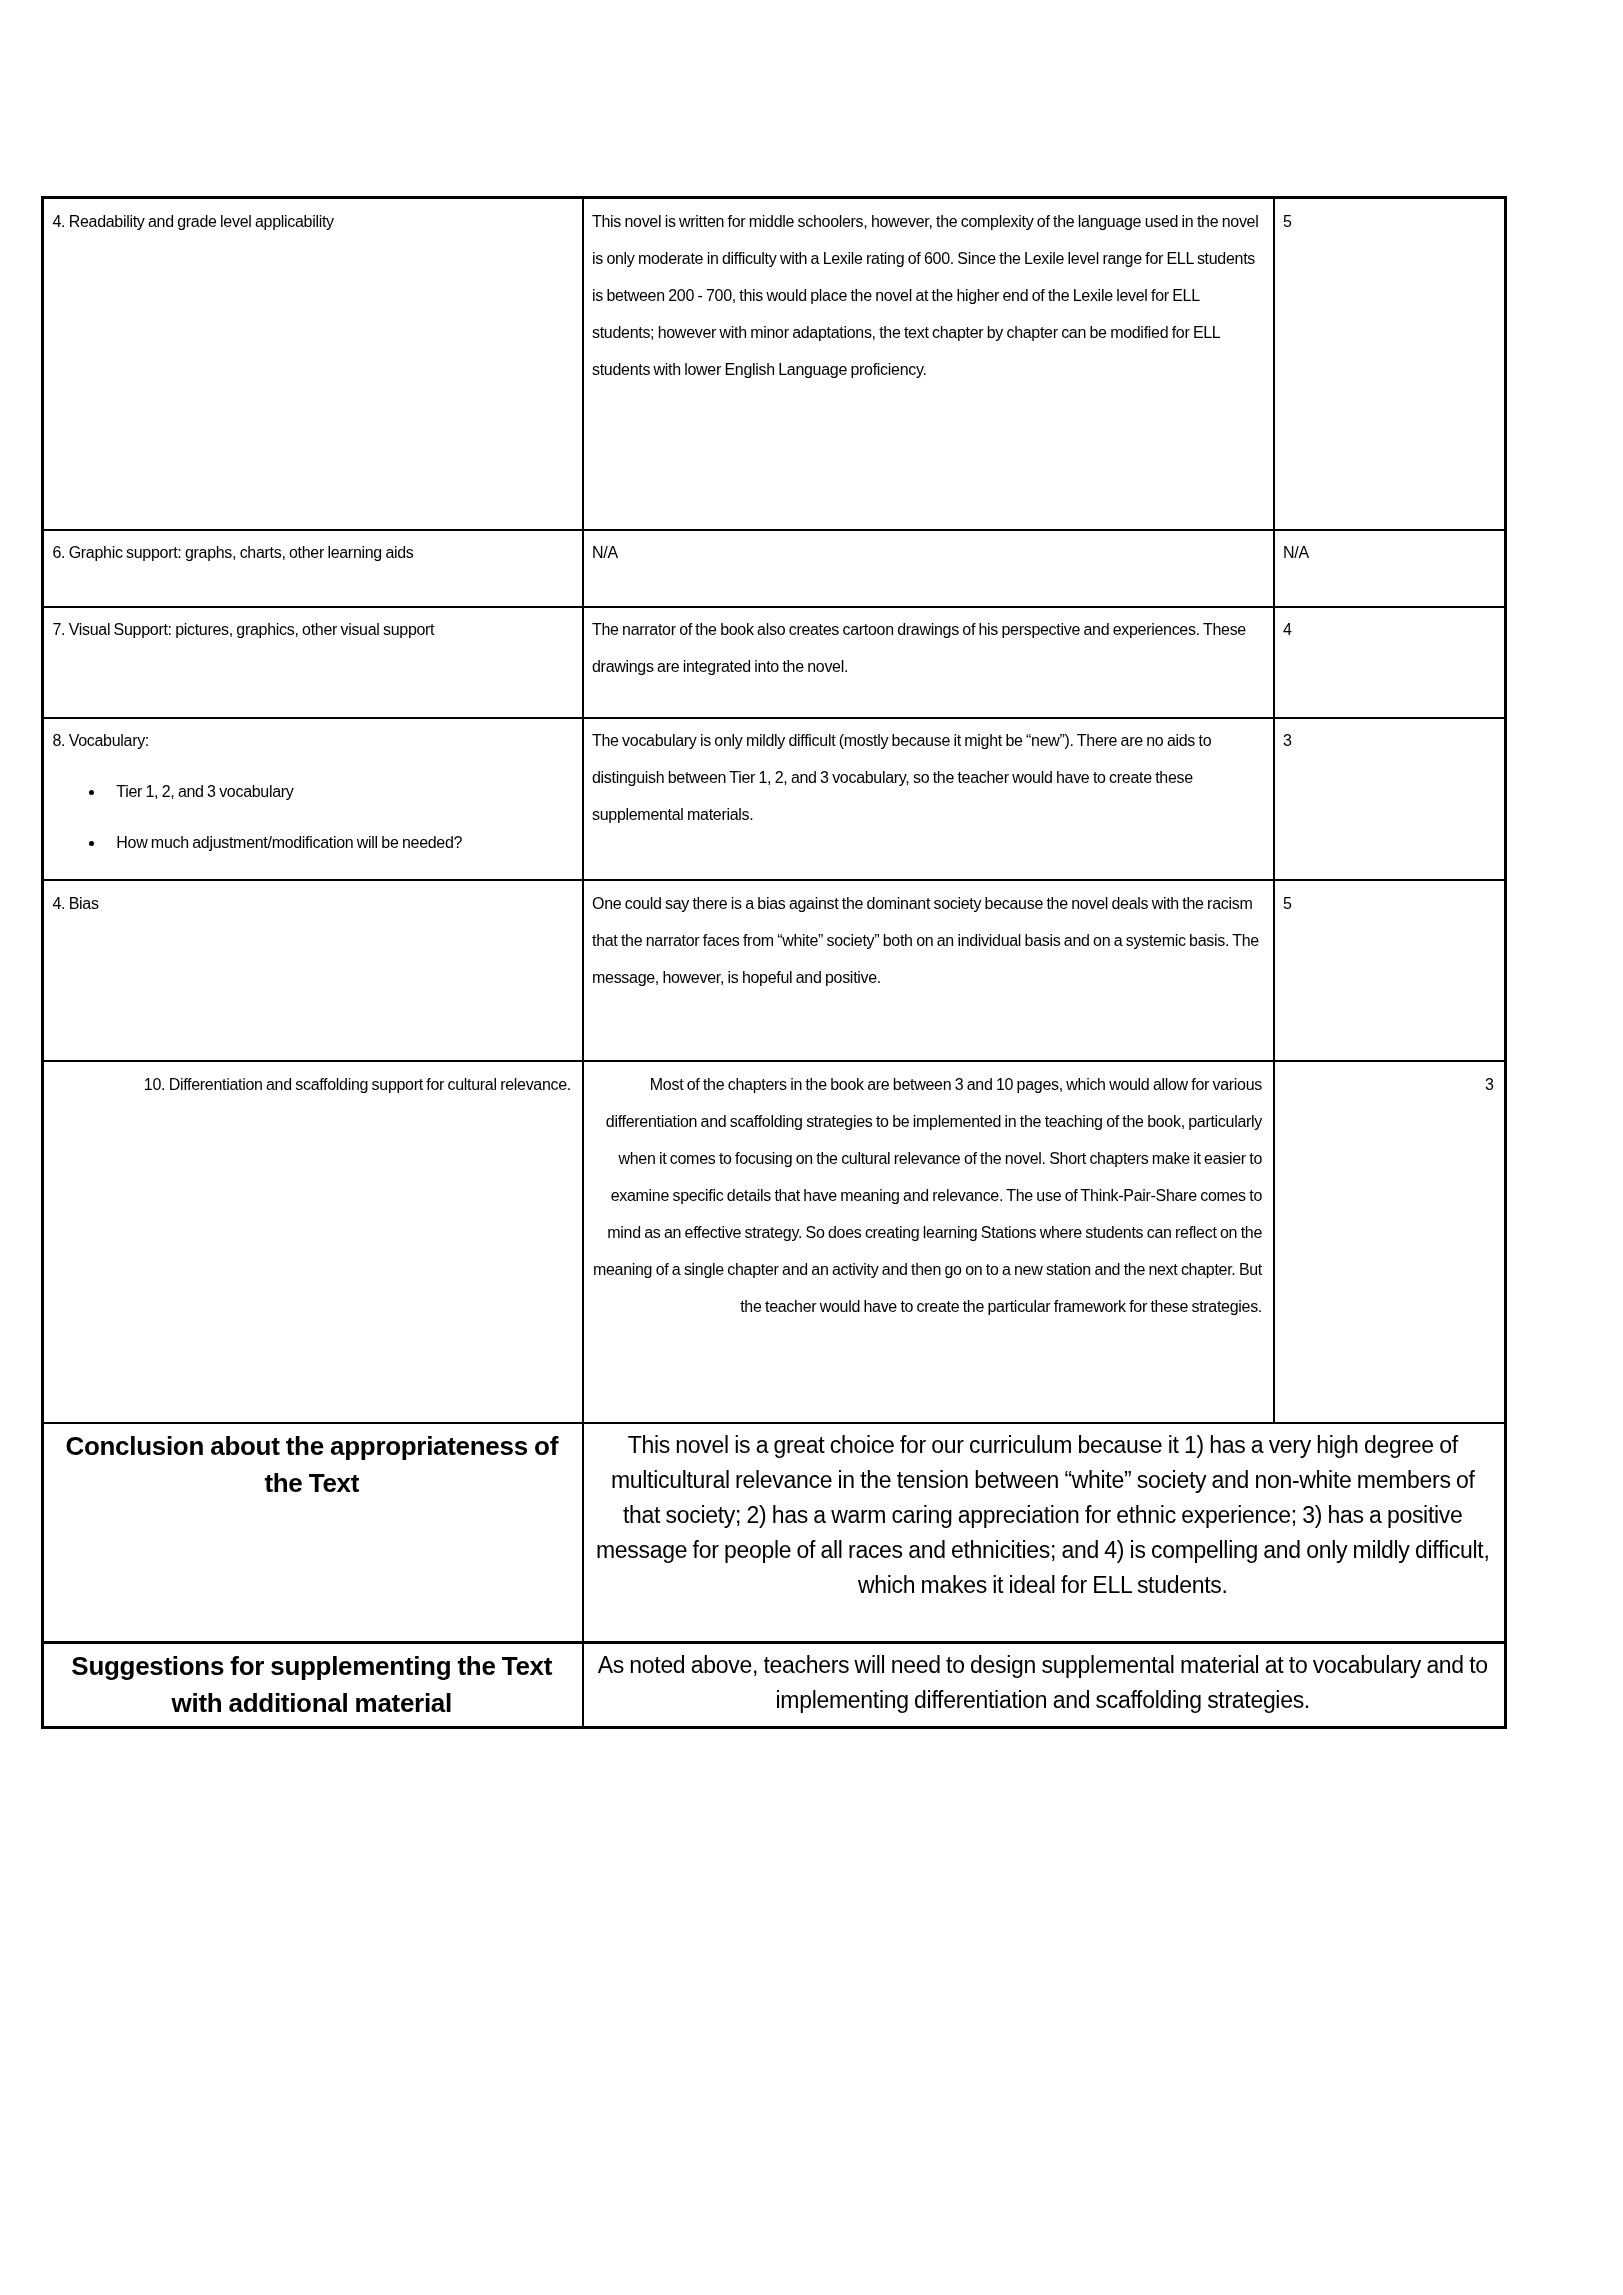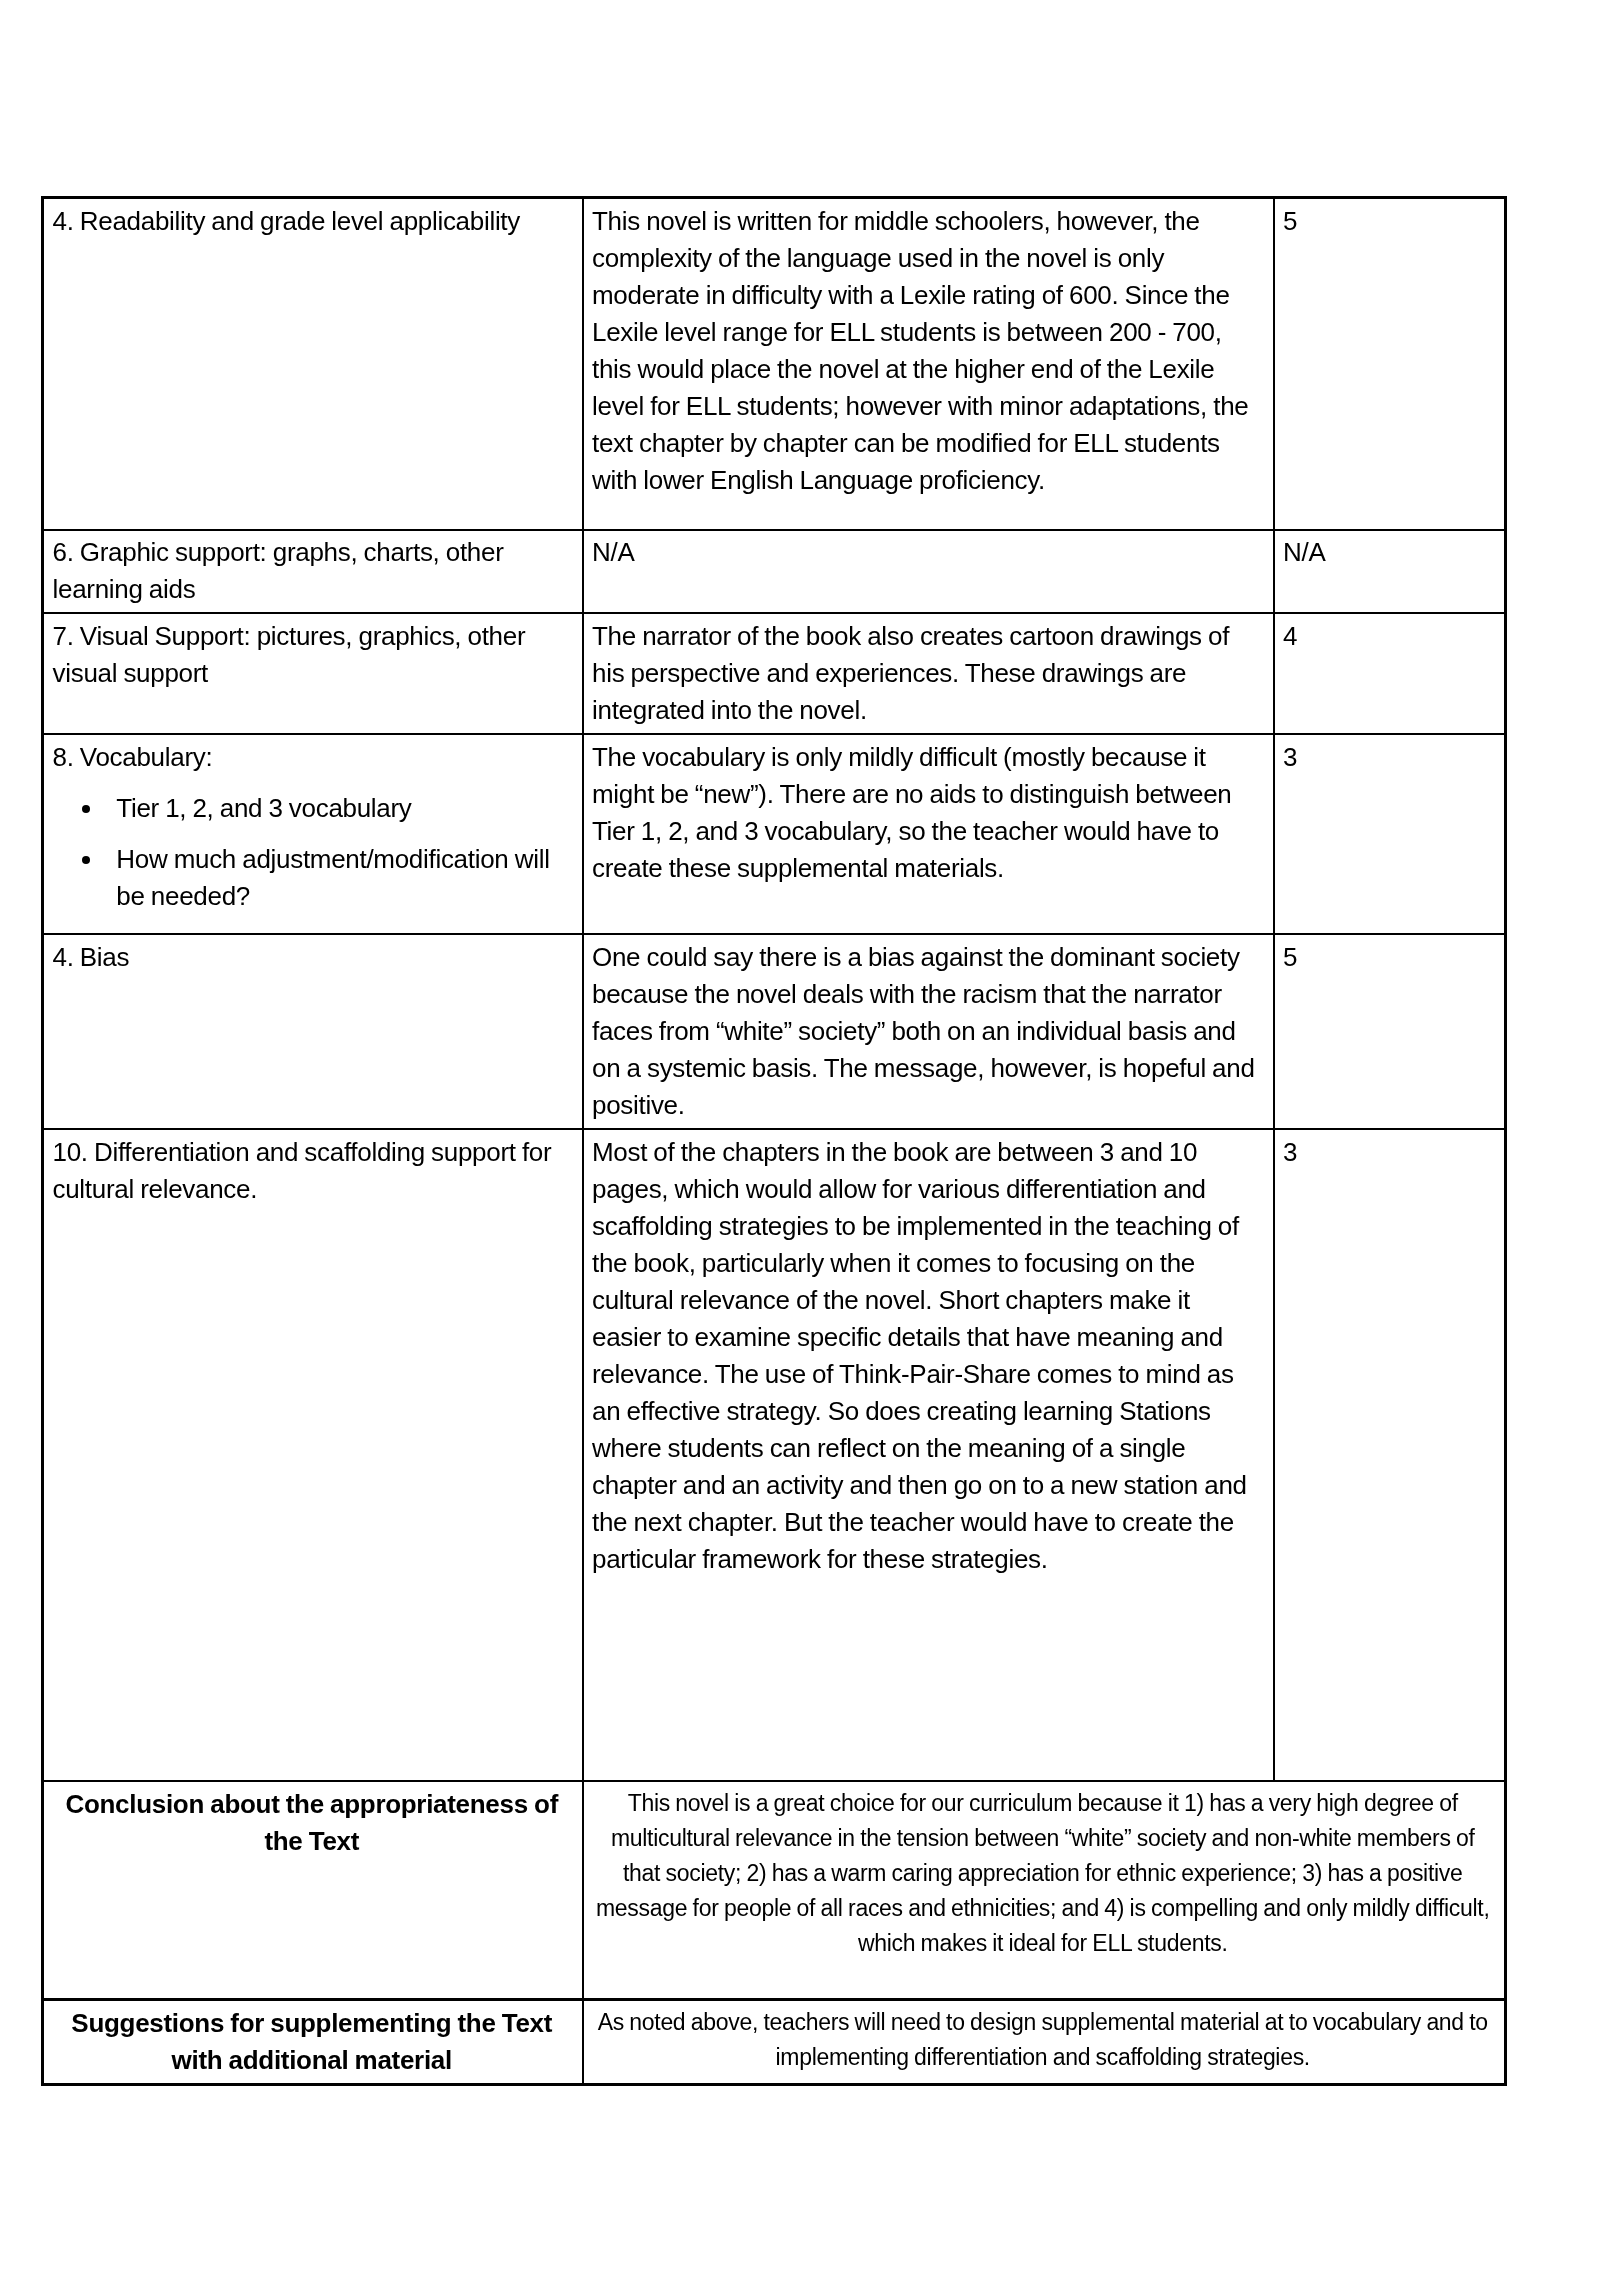--- a/index.html
+++ b/index.html
@@ -21,21 +21,21 @@
     top: 196px;
     width: 1463px;
     border-collapse: collapse;
     table-layout: fixed;
     border: 3.3px solid #000000;
   }
   table.eval-table td {
     border: 2px solid #000000;
     vertical-align: top;
     padding: 3.9px 10.5px 3.9px 8.5px;
-    font-size: 26px;
+    font-size: 16px;
     line-height: 37px;
     letter-spacing: -0.3px;
     word-spacing: -0.7px;
   }
   td.criterion-cell { }
   td.rating-cell { }
   ul.bullets {
     margin: 0;
     padding: 0 0 0 38px;
     list-style-type: disc;
@@ -131,21 +131,21 @@
         <div>4. Bias</div>
       </div>
     </td>
     <td class="evaluation-cell">
       <span>One could say there is a bias against the dominant society because the novel deals with the racism that the narrator faces from “white” society” both on an individual basis and on a systemic basis.  The message, however, is hopeful and positive.</span>
     </td>
     <td class="rating-cell">
       <span>5</span>
     </td>
   </tr>
-        <tr style="height: 652px;">
+        <tr style="height: 362px; text-align: right;">
     <td class="criterion-cell">
       <div>
         <div>10. Differentiation and scaffolding support for cultural relevance.</div>
       </div>
     </td>
     <td class="evaluation-cell">
       <span>Most of the chapters in the book are between 3 and 10 pages, which would allow for various differentiation and scaffolding strategies to be implemented in the teaching of the book, particularly when it comes to focusing on the cultural relevance of the novel. Short chapters make it easier to examine specific details that have meaning and relevance. The use of Think-Pair-Share comes to mind as an effective strategy.  So does creating  learning Stations where students can reflect on the meaning of a single chapter and an activity and then go on to a new station and the next chapter. But the teacher would have to create the particular framework for these strategies.</span>
     </td>
     <td class="rating-cell">
       <span>3</span>

